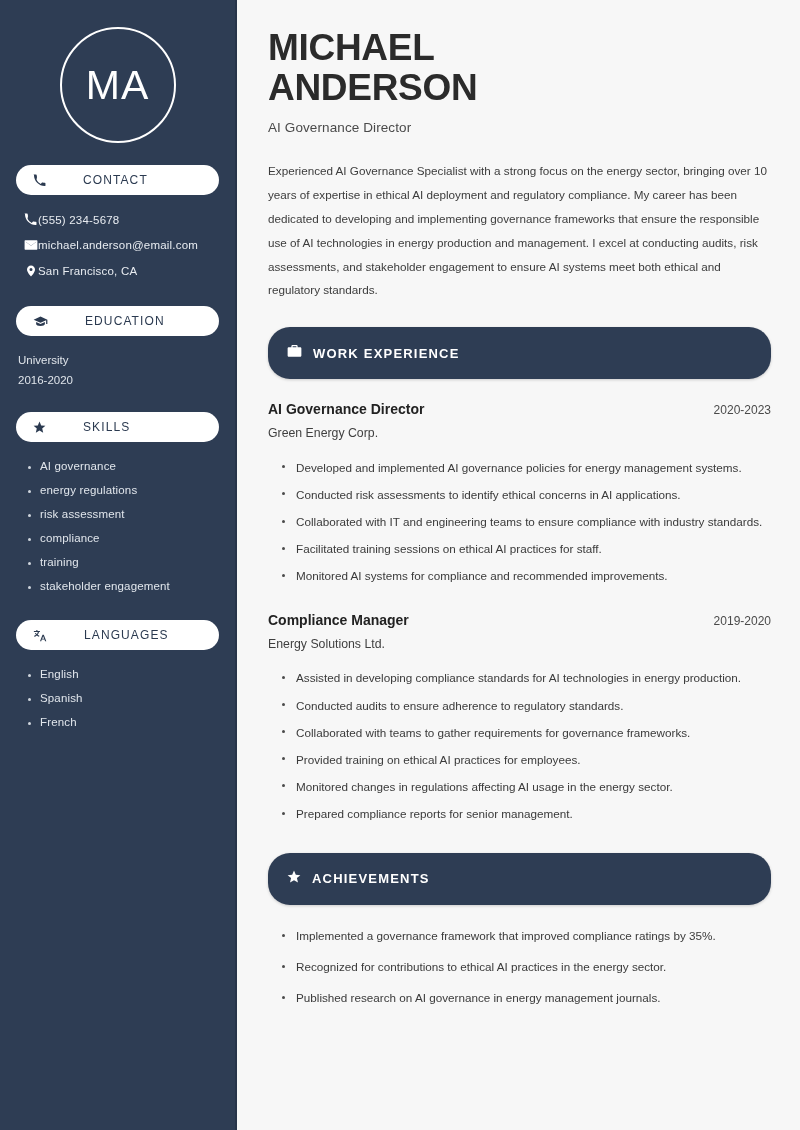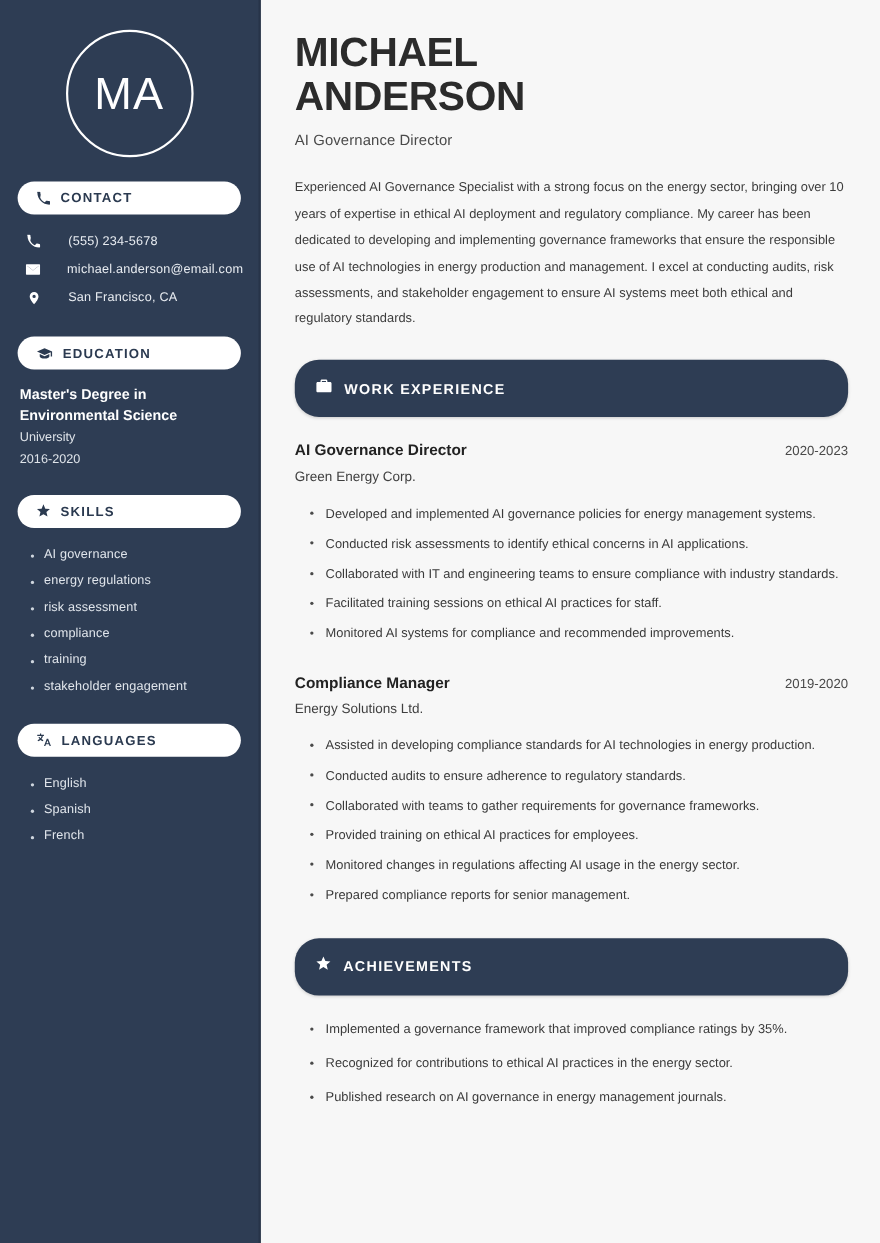--- a/index.html
+++ b/index.html
@@ -59,31 +59,32 @@
     border-radius: 20px;
     height: 30px;
     display: flex;
     align-items: center;
     gap: 9px;
     padding: 0 17px;
   }
   .pill-label {
     color: #2b3a50;
     font-size: 12px;
-    font-weight: bold;
+    font-weight: normal;
     letter-spacing: 1.1px;
+    margin-left: 28px;
   }
   .pill .ic svg { display: block; }
 
   
   .contact-list { margin-top: 12px; }
   .contact-row {
     display: flex;
     align-items: center;
-    gap: 24px;
+    gap: 0;
     padding: 6px 0 6px 7px;
   }
   .contact-row .ic { width: 15px; display: flex; justify-content: center; }
   .contact-text {
     color: #e8ecf1;
     font-size: 11.5px;
     letter-spacing: .2px;
   }
 
   
@@ -264,21 +265,20 @@
       <span class="ic">
         <svg width="15" height="13" viewBox="0 0 24 20" fill="#2b3a50">
           <path d="M12 2L1 7l11 5 9-4.1V14h2V7L12 2z"></path>
           <path d="M5 10.6V14c0 1.7 3.1 3.2 7 3.2s7-1.5 7-3.2v-3.4l-7 3.2-7-3.2z"></path>
         </svg>
       </span>
       <span class="pill-label">EDUCATION</span>
     </div>
 
     <div class="edu-block">
-      <div class="edu-degree">Master's Degree in Environmental Science</div>
       <div class="edu-school">University</div>
       <div class="edu-years">2016-2020</div>
     </div>
 
     <div class="pill">
       <span class="ic">
         <svg width="13" height="13" viewBox="0 0 24 24" fill="#2b3a50">
           <path d="M12 .9l3.1 7.2 7.8.7-5.9 5.1 1.8 7.6L12 17.4 5.2 21.5 7 13.9 1.1 8.8l7.8-.7L12 .9z"></path>
         </svg>
       </span>

